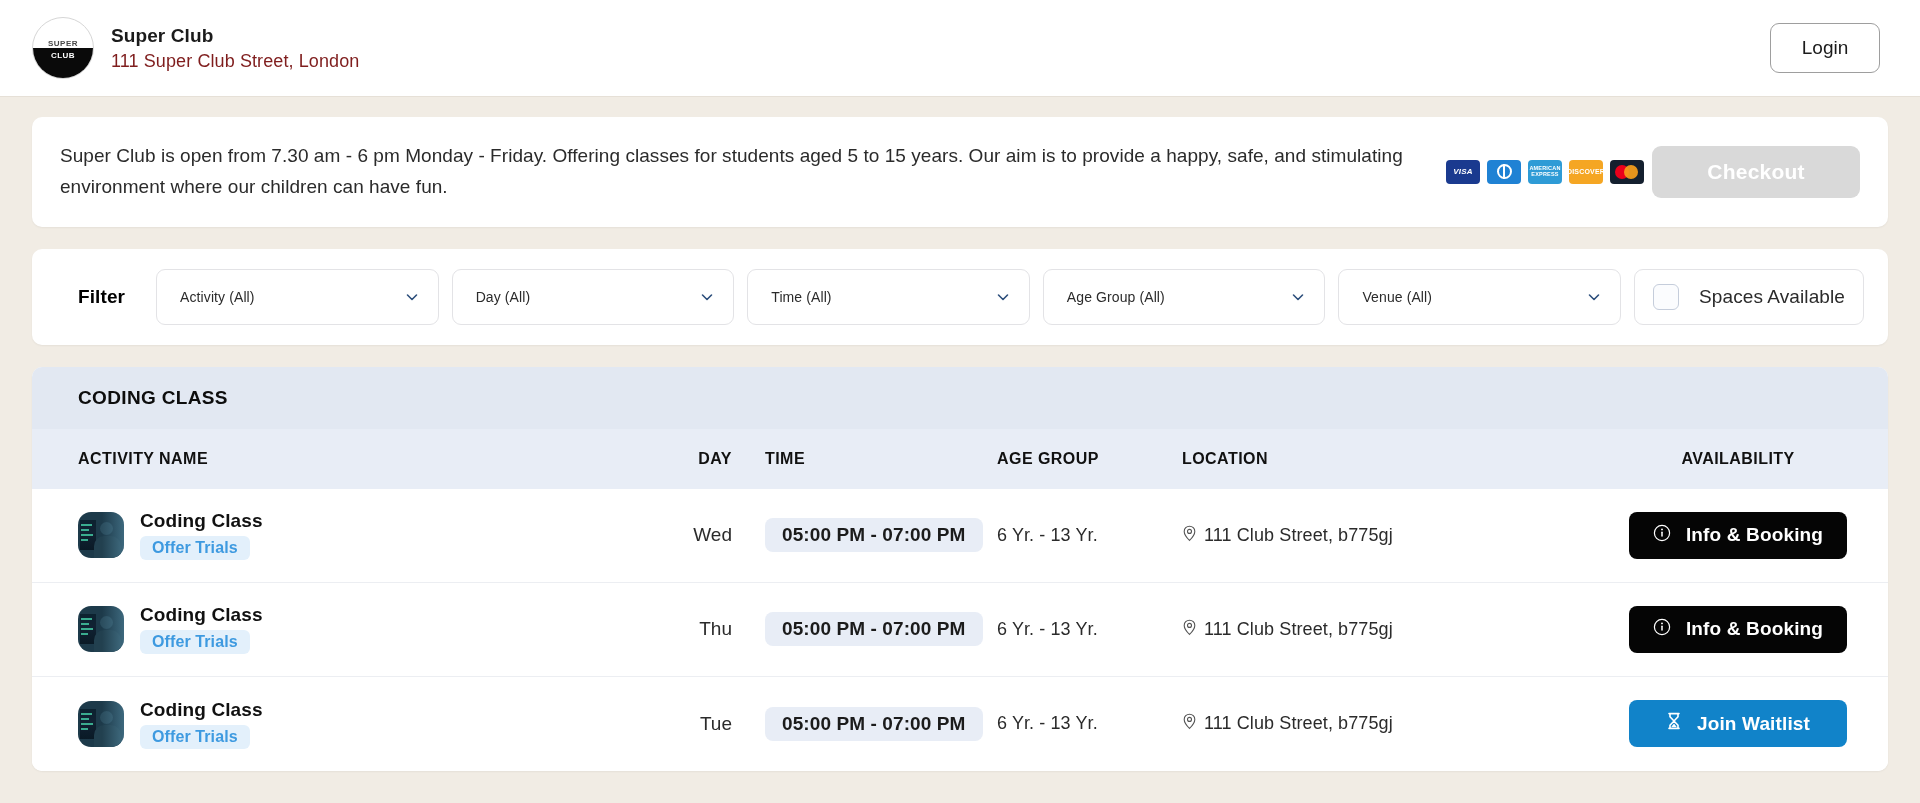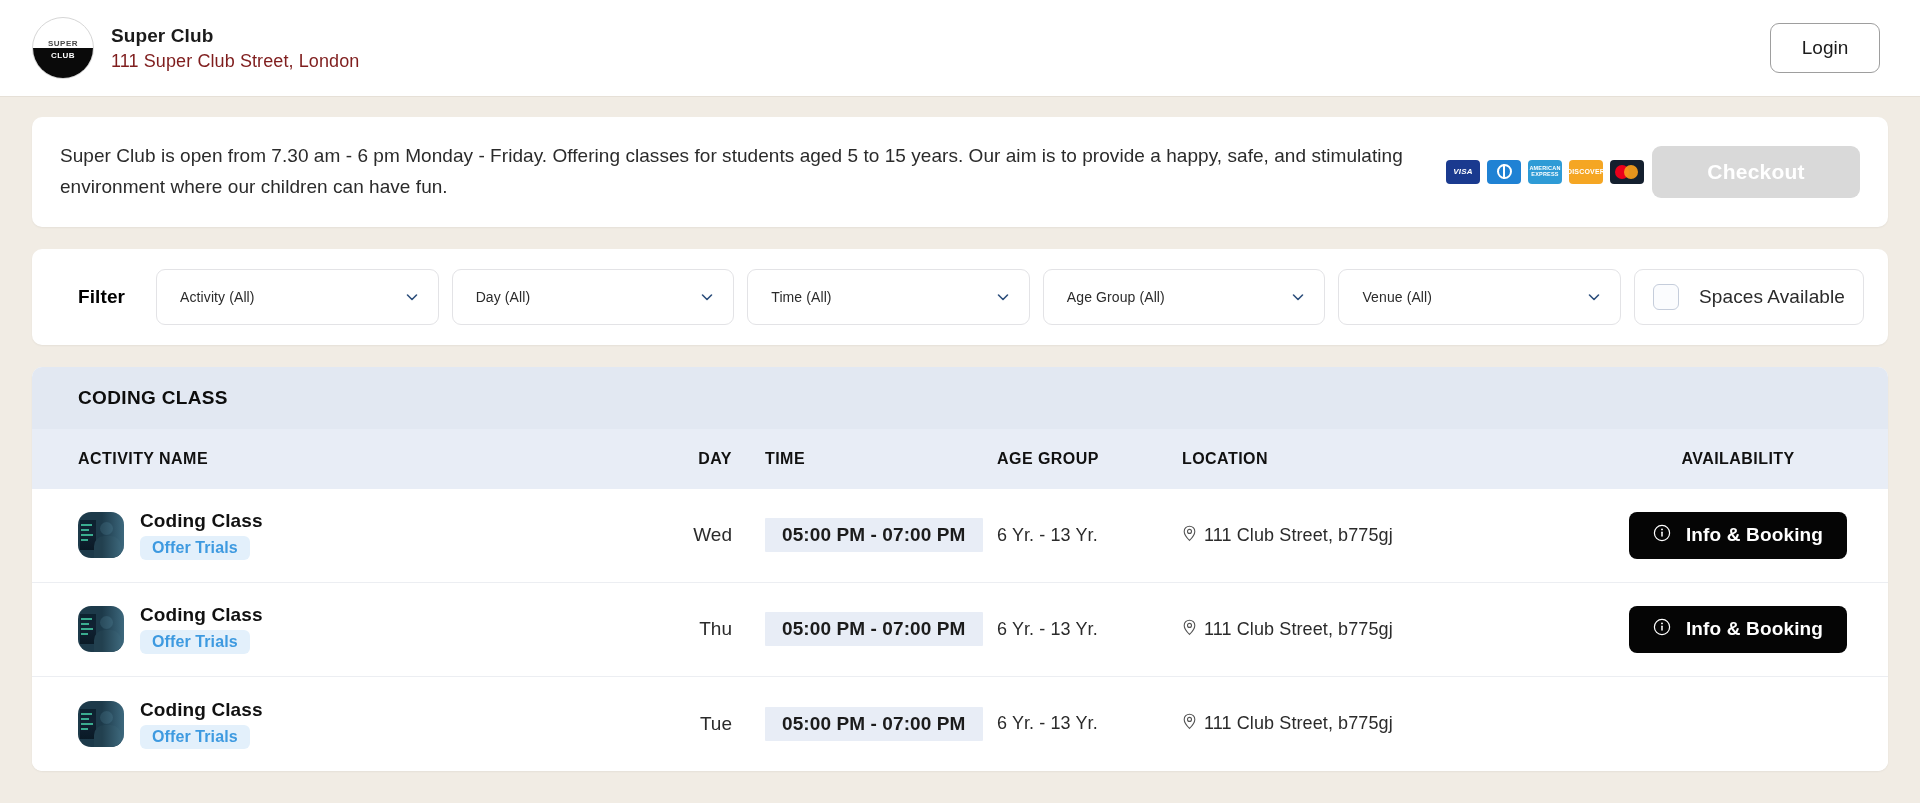--- a/index.html
+++ b/index.html
@@ -206,21 +206,21 @@
     align-self: flex-start;
     background: #e3f0fb; color: #3e9ae0;
     font-size: 16px; font-weight: bold;
     padding: 3px 12px; border-radius: 6px; letter-spacing: .1px;
   }
   .day-txt { font-size: 19px; color: #2b2b2b; }
   .time-badge {
     display: inline-block;
     background: #e8edf6; color: #1b1b1b;
     font-size: 19px; font-weight: bold;
-    padding: 6px 17px; border-radius: 1px; letter-spacing: .1px;
+    padding: 6px 17px; border-radius: 8px; letter-spacing: .1px;
   }
   .age-txt { font-size: 18px; color: #2b2b2b; letter-spacing: .1px; }
   .loc-wrap { display: flex; align-items: center; gap: 7px; }
   .loc-txt { font-size: 18px; color: #2b2b2b; letter-spacing: .1px; }
 
   .btn-action {
     height: 47px; min-width: 218px;
     border: none; border-radius: 8px;
     display: flex; align-items: center; justify-content: center; gap: 15px;
     font-size: 19px; font-weight: bold; color: #ffffff;
@@ -458,16 +458,27 @@
         <span class="loc-wrap">
           <span>
             <svg width="15" height="17" viewBox="0 0 15 17">
                 <path d="M7.5 1.2c-3 0-5.3 2.3-5.3 5.2 0 3.7 5.3 9 5.3 9s5.3-5.3 5.3-9c0-2.9-2.3-5.2-5.3-5.2z" fill="none" stroke="#555" stroke-width="1.1"></path>
                 <circle cx="7.5" cy="6.4" r="2" fill="none" stroke="#555" stroke-width="1.1"></circle>
               </svg>
           </span>
           <span class="loc-txt">111 Club Street, b775gj</span>
         </span>
       </div>
+      <div class="c-avail">
+        <div class="btn-action btn-blue">
+          <span>
+            <svg width="16" height="18" viewBox="0 0 16 18">
+                <path d="M3 1.6h10M3 16.4h10M4 1.6v3.1L8 9l-4 4.3v3.1M12 1.6v3.1L8 9l4 4.3v3.1" fill="none" stroke="#fff" stroke-width="1.6" stroke-linecap="round" stroke-linejoin="round"></path>
+                <path d="M5.3 14.9h5.4L8 11.6z" fill="#fff"></path>
+              </svg>
+          </span>
+          <span>Join Waitlist</span>
+        </div>
+      </div>
     </div>
 
   </div>
 </div>
 
 </body></html>

